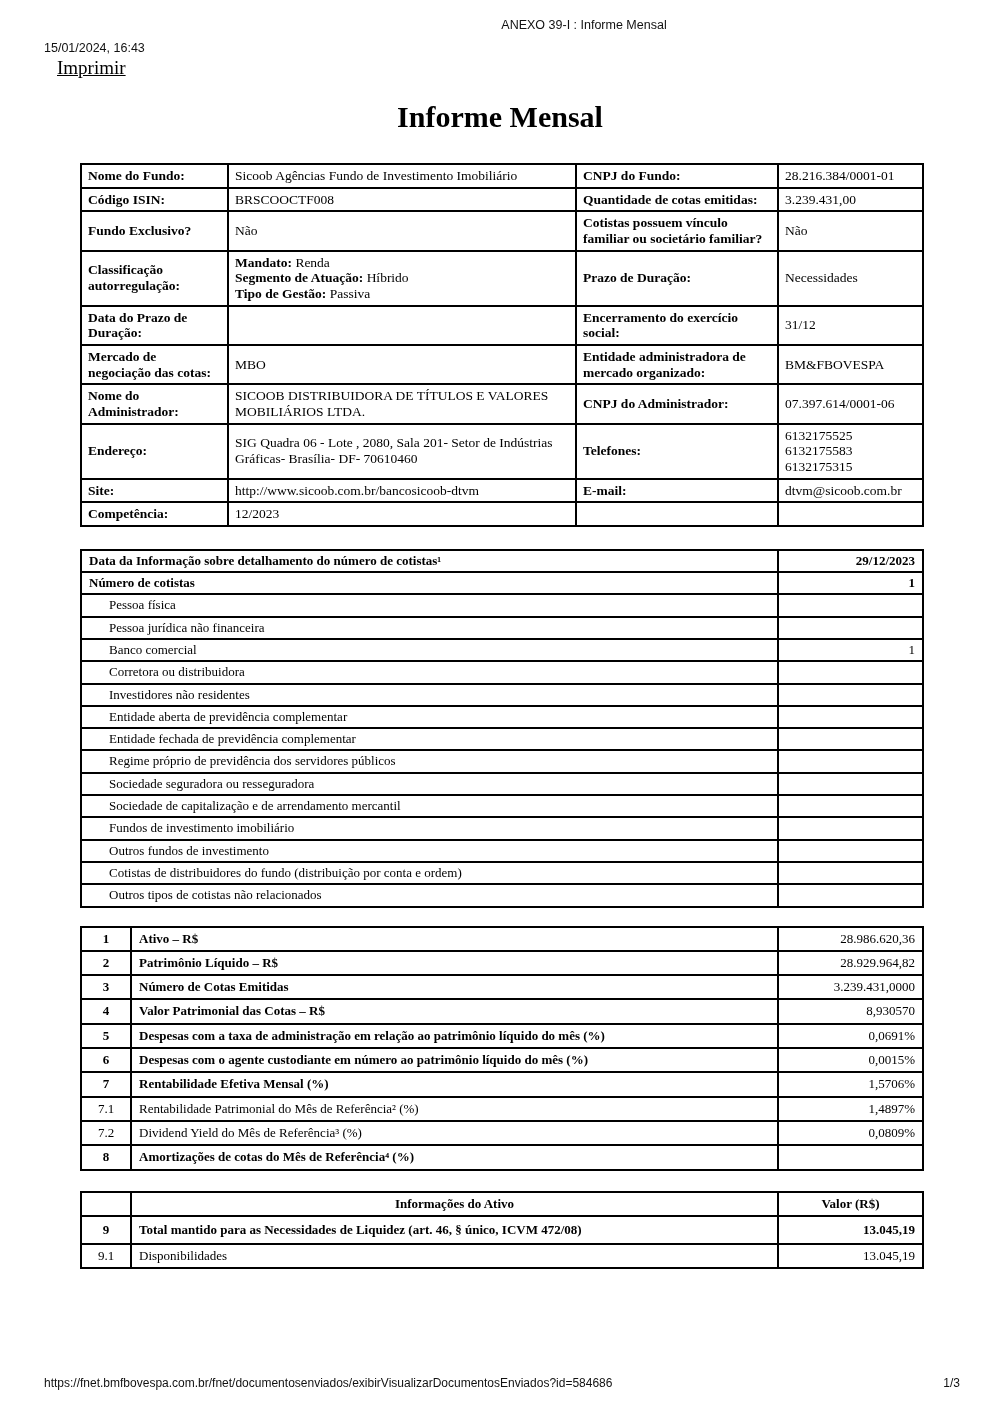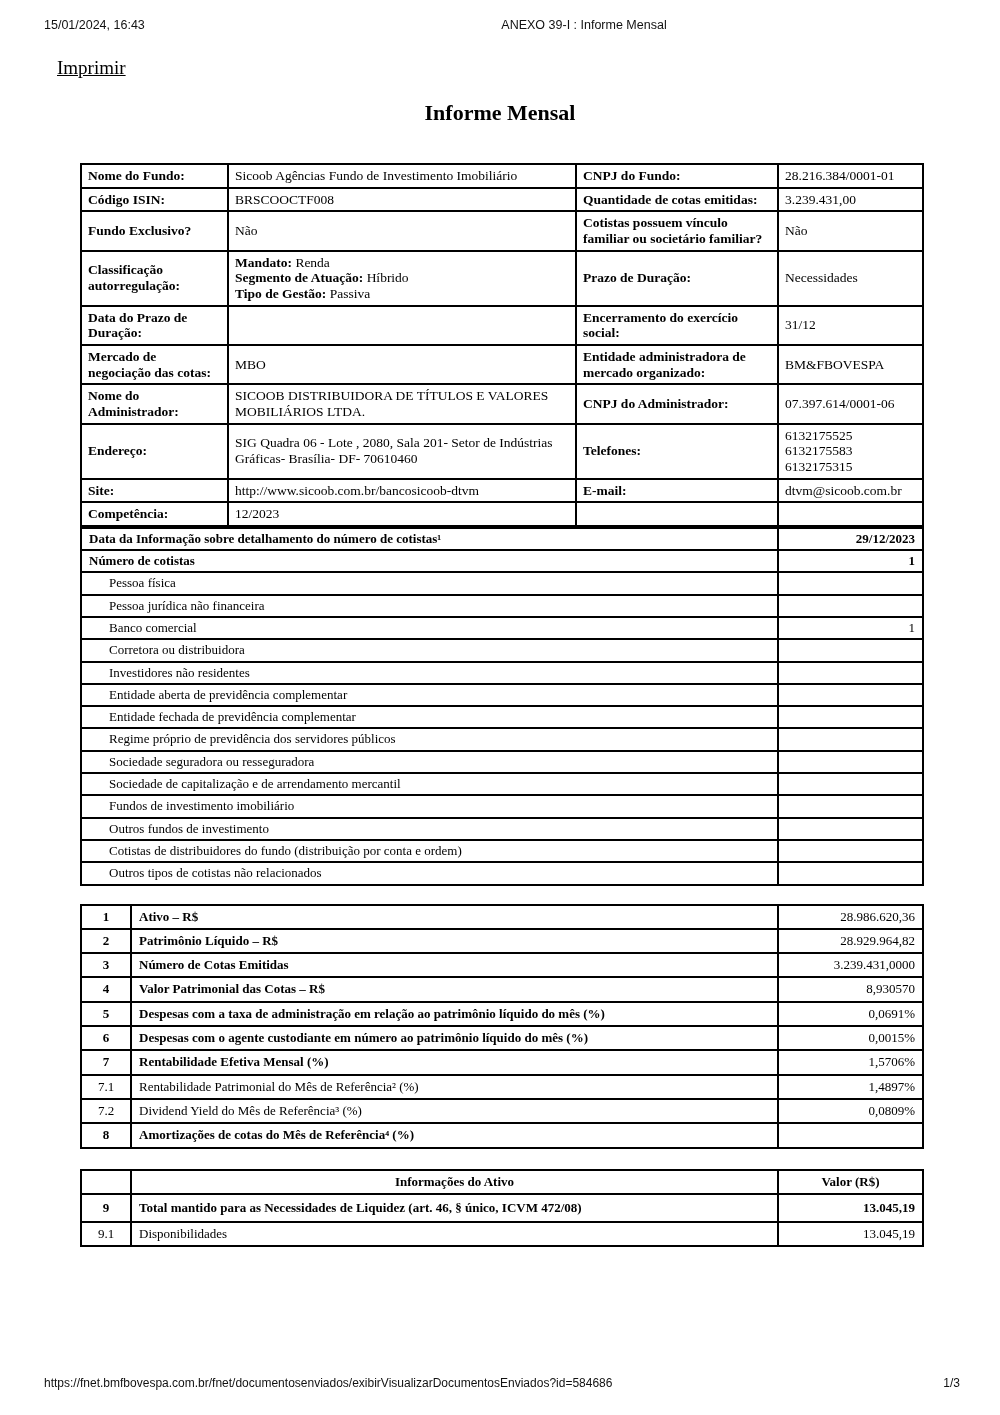--- a/index.html
+++ b/index.html
@@ -9,39 +9,39 @@
     position: relative;
     font-family: "Liberation Serif", serif;
     color: #000;
     overflow: hidden;
   }
   .hdr-text {
     position: absolute; top: 18px;
     font-family: "Liberation Sans", sans-serif;
     font-size: 12.5px; color: #111;
   }
-  .hdr-date { left: 44px; }
+  .hdr-date { left: 44px; margin-top: 23px; }
   .hdr-title { left: 584px; transform: translateX(-50%); white-space: nowrap; }
   .print-link-wrap { position: absolute; top: 57px; left: 57px; }
   .print-link {
     font-family: "Liberation Serif", serif;
     font-size: 19px; color: #000; text-decoration: underline; cursor: pointer;
   }
   .page-title {
     position: absolute; top: 100px; left: 0; width: 1000px;
-    text-align: center; font-weight: bold; font-size: 22px;
+    text-align: center; font-weight: bold; font-size: 30px;
     font-family: "Liberation Serif", serif;
   }
   .content { position: absolute; top: 163px; left: 80px; width: 842px; }
   table { border-collapse: collapse; width: 842px; table-layout: fixed; }
   td { border: 2px solid #000; vertical-align: middle; }
   .t1 td { font-size: 13.5px; line-height: 1.16; padding: 3px 6px; }
   .t1 .lbl { font-weight: bold; border-radius: 7px; }
   .b { font-weight: bold; }
-  .t2 { }
+  .t2 { margin-top: 22px; }
   .t2 td { font-size: 13px; line-height: 1.1; padding: 3px 7px; }
   .t2 .hdr td { font-weight: bold; }
   .t2 .val { text-align: right; }
   .t2 .sub { padding-left: 27px; }
   .t3 { margin-top: 18px; }
   .t3 td, .t4 td { font-size: 13px; line-height: 1.1; padding: 4px 7px; }
   .num { text-align: center; font-weight: bold; }
   .num-sub { text-align: center; font-weight: normal; padding-right: 4px; }
   .lbl3 { font-weight: bold; }
   .sub-lbl { font-weight: normal; padding-left: 27px; }

